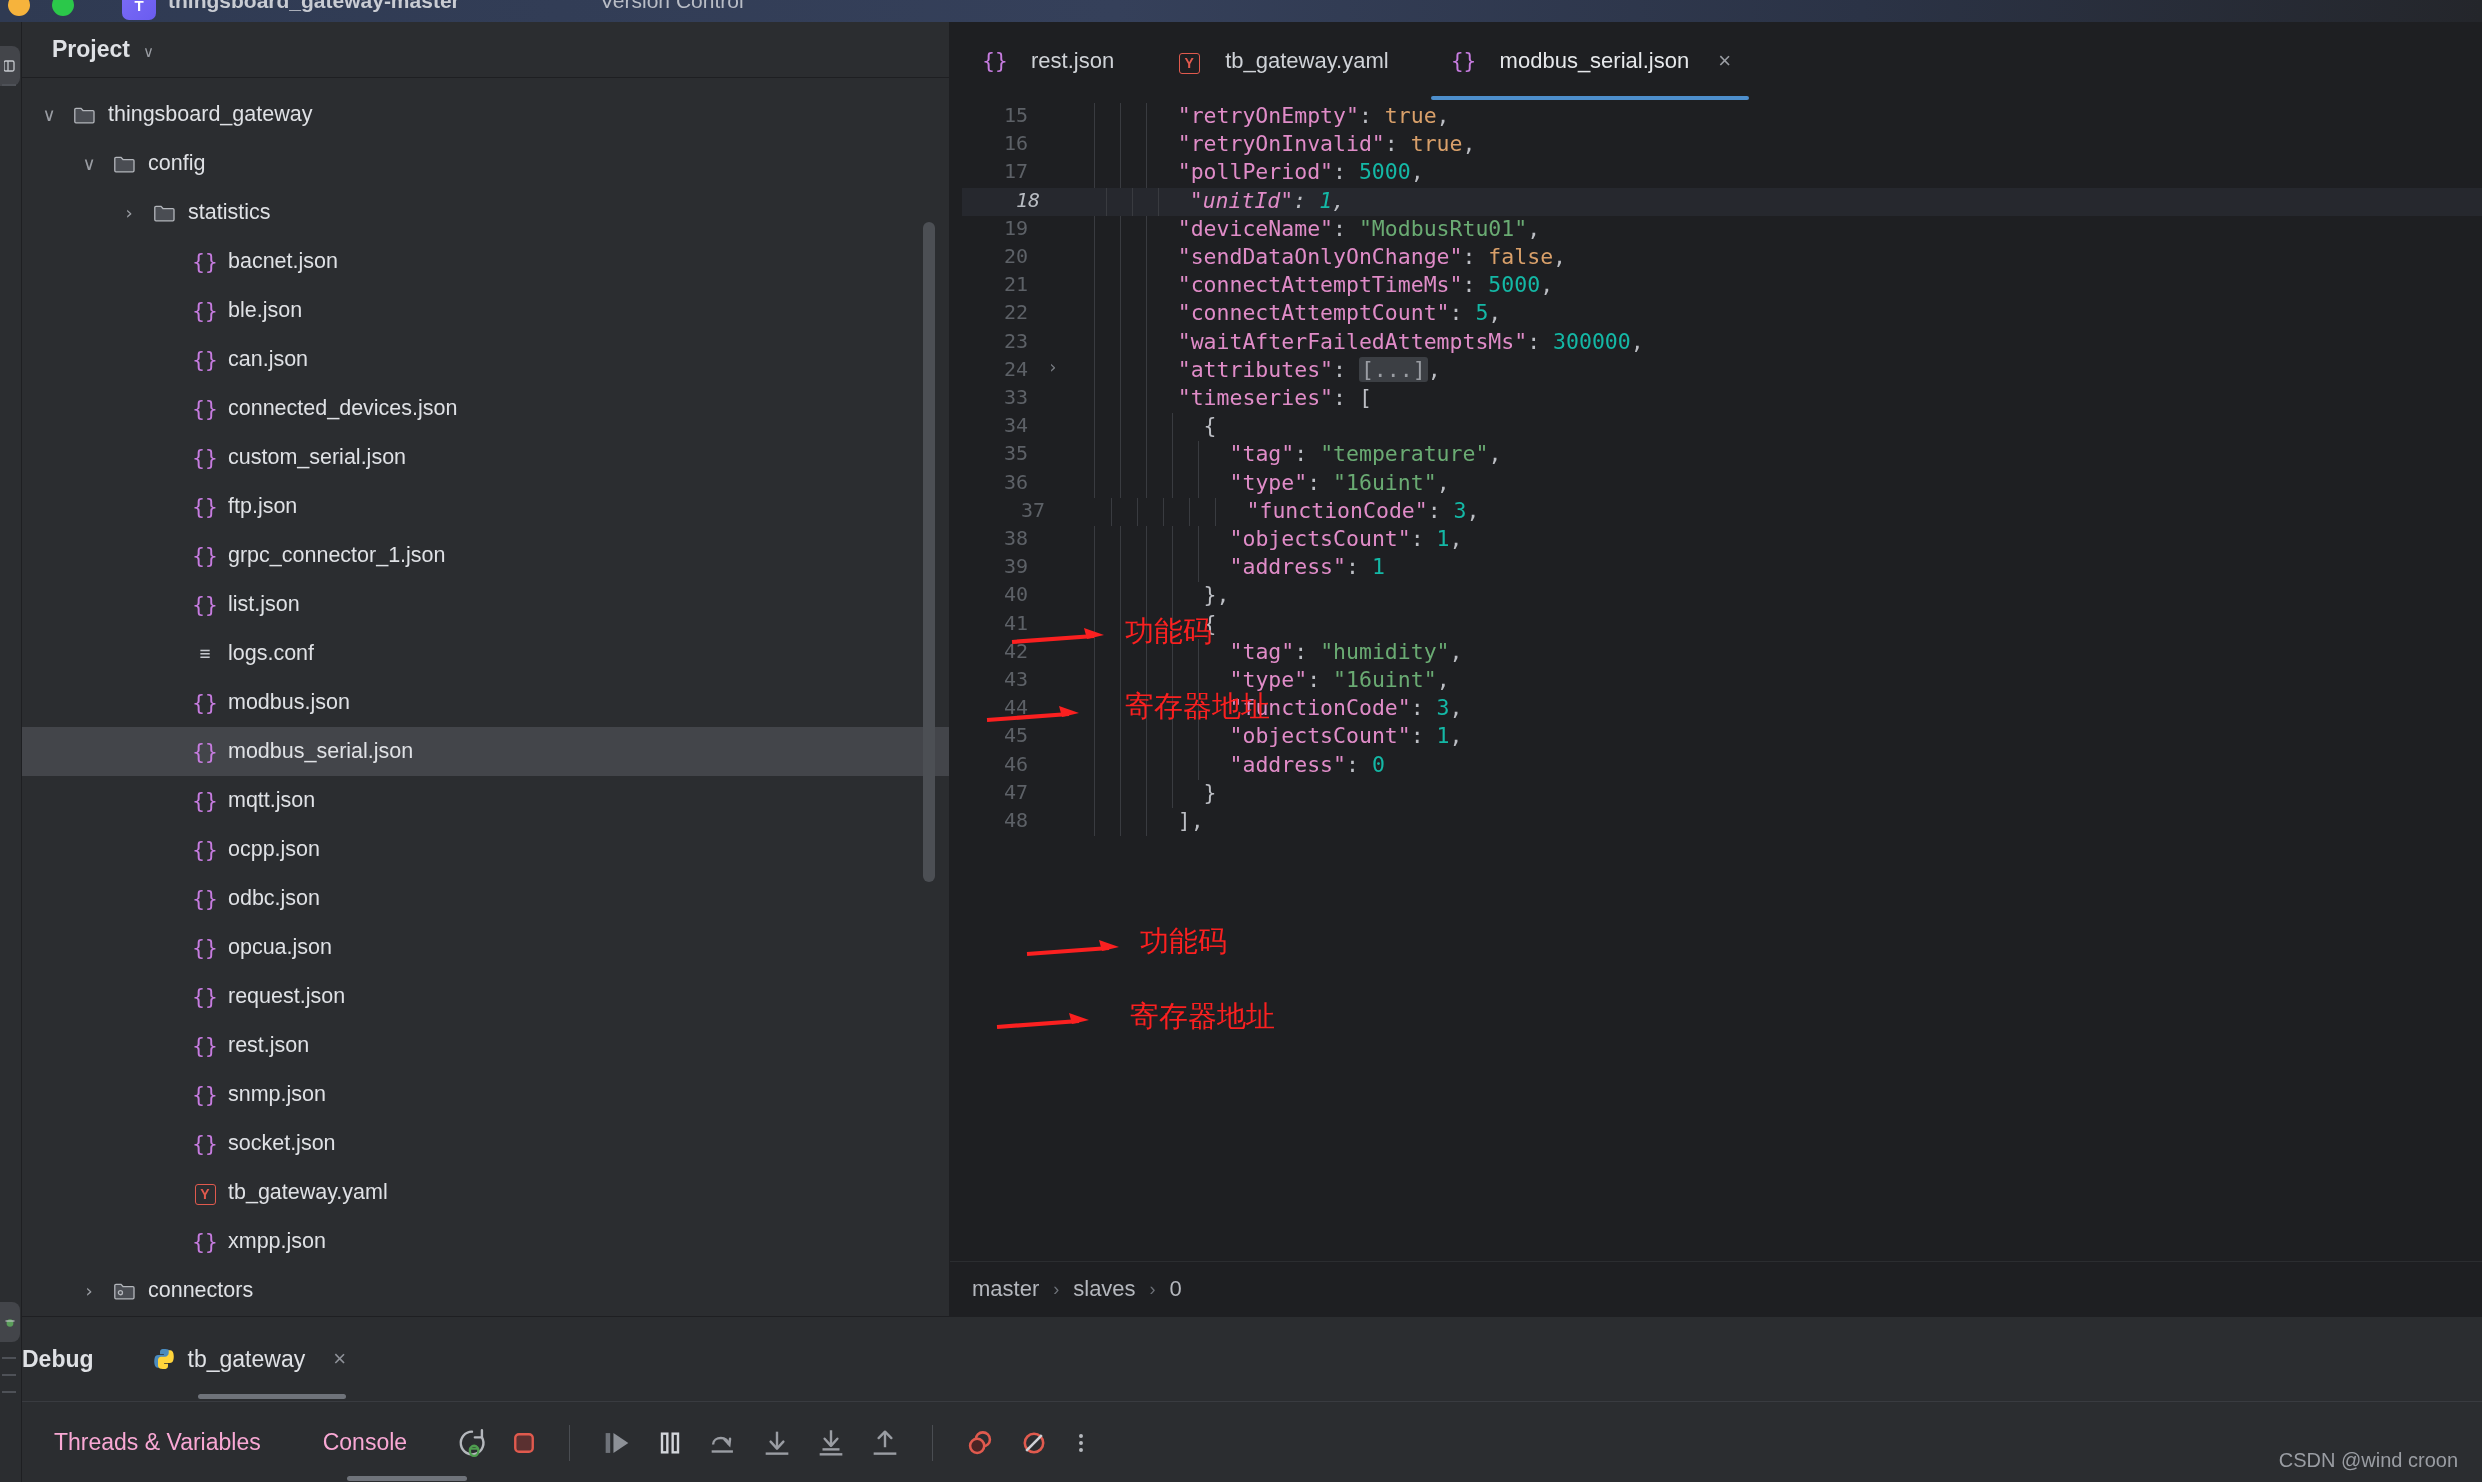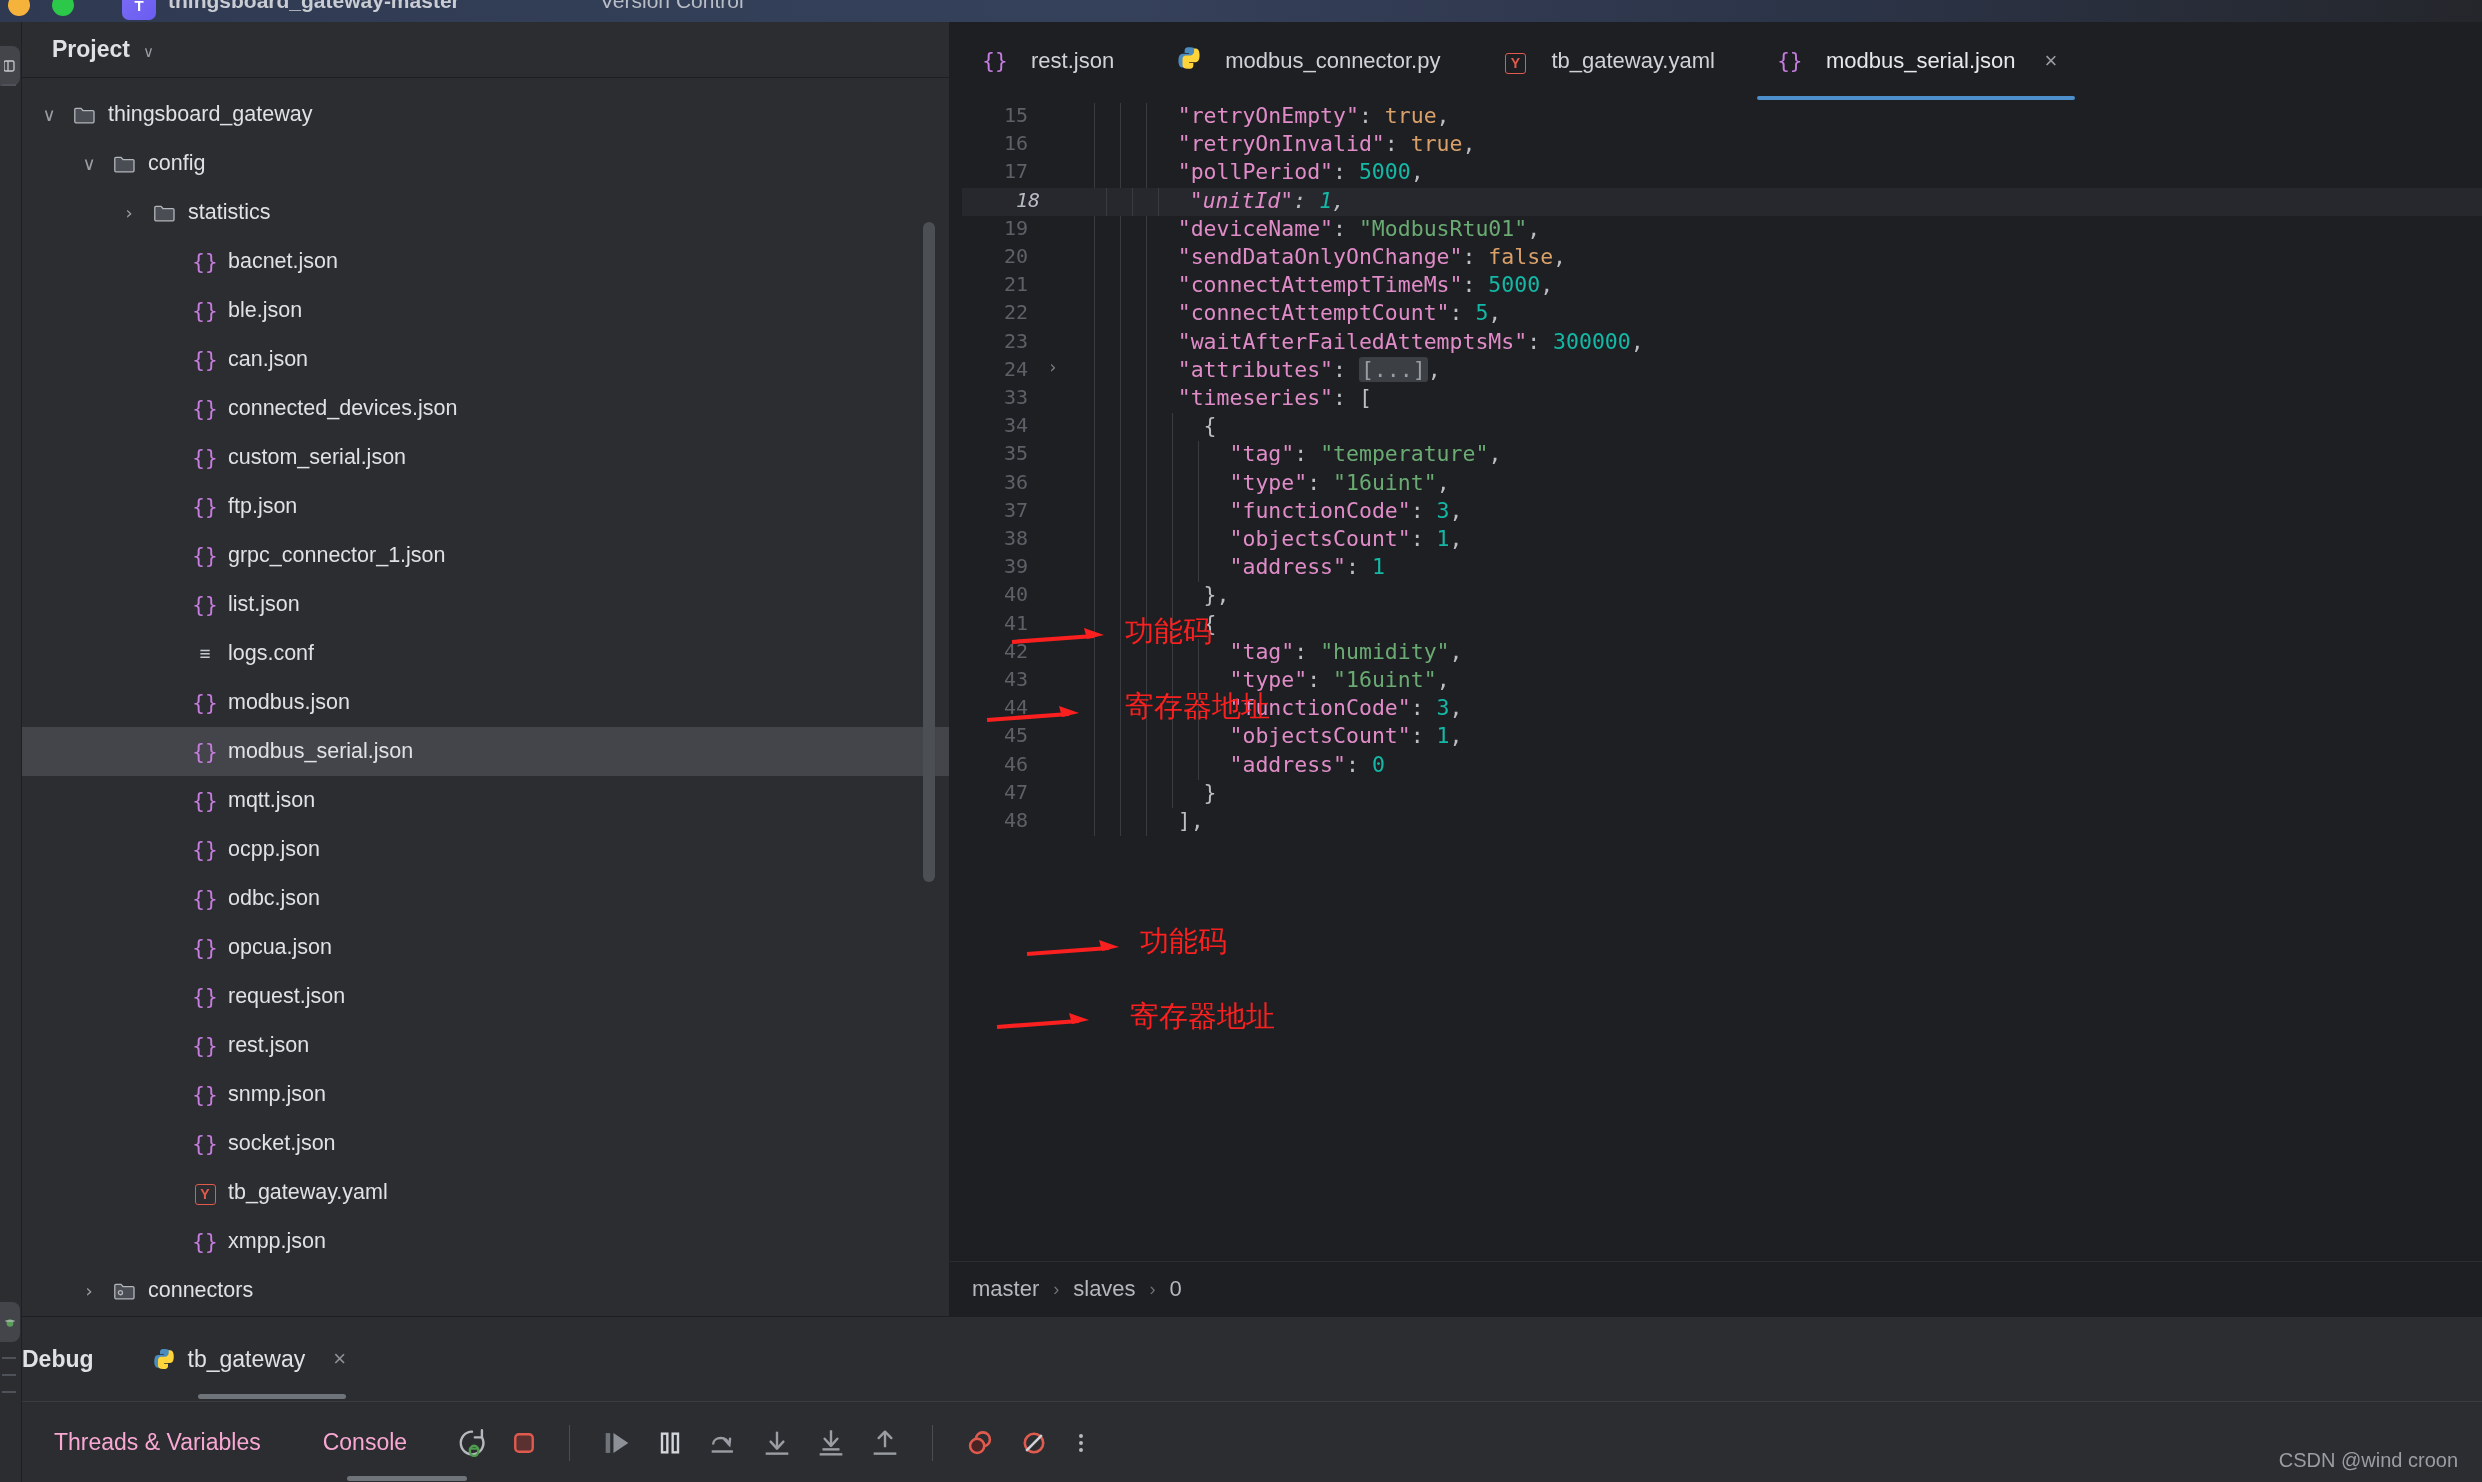--- a/index.html
+++ b/index.html
@@ -386,27 +386,20 @@
     <div class="tree-scroll"></div>
   </div>
 
   <div class="editor">
     <div class="tabbar" id="tabbar">
         <div class="tab">
           <span class="ico json-ico">{}</span>
           <span>rest.json</span>
         </div>
         <div class="tab">
-          <span class="ico"><svg viewBox="0 0 24 24" width="26" height="26">
-              <path d="M11.6 2C8.6 2 8 3.6 8 5.2v2.1h3.9v.7H6.2c-1.8 0-3.2 1.1-3.6 3.2-.5 2.4-.5 3.9 0 6.4.4 1.9 1.4 3.2 3.2 3.2h1.5v-2.8c0-2 1.7-3.7 3.7-3.7h3.9c1.7 0 3.1-1.4 3.1-3.1V5.2C18 3.6 16.6 2.4 15 2.2 13.9 2.1 12.7 2 11.6 2z" fill="#4b8bbe"></path>
-              <path d="M12.4 22c3 0 3.6-1.6 3.6-3.2v-2.1h-3.9v-.7h5.7c1.8 0 3.2-1.1 3.6-3.2.5-2.4.5-3.9 0-6.4-.4-1.9-1.4-3.2-3.2-3.2h-1.5v2.8c0 2-1.7 3.7-3.7 3.7H9.1C7.4 9.7 6 11.1 6 12.8v5.9c0 1.6 1.4 2.8 3 3 1.1.2 2.3.3 3.4.3z" fill="#ffd43b"></path>
-            </svg></span>
-          <span>modbus_connector.py</span>
-        </div>
-        <div class="tab">
           <span class="ico"><span class="yaml-ico">Y</span></span>
           <span>tb_gateway.yaml</span>
         </div>
         <div class="tab active">
           <span class="ico json-ico">{}</span>
           <span>modbus_serial.json</span>
           <span class="tab-close">×</span>
         </div>
       </div>
     <div class="codearea" id="codearea">
@@ -507,21 +500,21 @@
         </div>
         <div class="code-row" style="position: absolute; left: 0px; right: 0px; top: 369.6px;">
           <span class="gutter-num">36</span>
           <span class="indent-guide" style="left: 143.9px;"></span>
           <span class="indent-guide" style="left: 169.8px;"></span>
           <span class="indent-guide" style="left: 195.7px;"></span>
           <span class="indent-guide" style="left: 221.6px;"></span>
           <span class="indent-guide" style="left: 247.5px;"></span>
           <span class="code-text" style="left: 279.5px;"><span class="k">"type"</span><span class="p">: </span><span class="s">"16uint"</span><span class="p">,</span></span>
         </div>
-        <div class="code-row" style="position: absolute; left: 0px; right: 0px; top: 397.8px;">
+        <div class="code-row" style="position: absolute; left: 17px; right: 0px; top: 397.8px;">
           <span class="gutter-num">37</span>
           <span class="indent-guide" style="left: 143.9px;"></span>
           <span class="indent-guide" style="left: 169.8px;"></span>
           <span class="indent-guide" style="left: 195.7px;"></span>
           <span class="indent-guide" style="left: 221.6px;"></span>
           <span class="indent-guide" style="left: 247.5px;"></span>
           <span class="code-text" style="left: 279.5px;"><span class="k">"functionCode"</span><span class="p">: </span><span class="n">3</span><span class="p">,</span></span>
         </div>
         <div class="code-row" style="position: absolute; left: 0px; right: 0px; top: 426px;">
           <span class="gutter-num">38</span>

